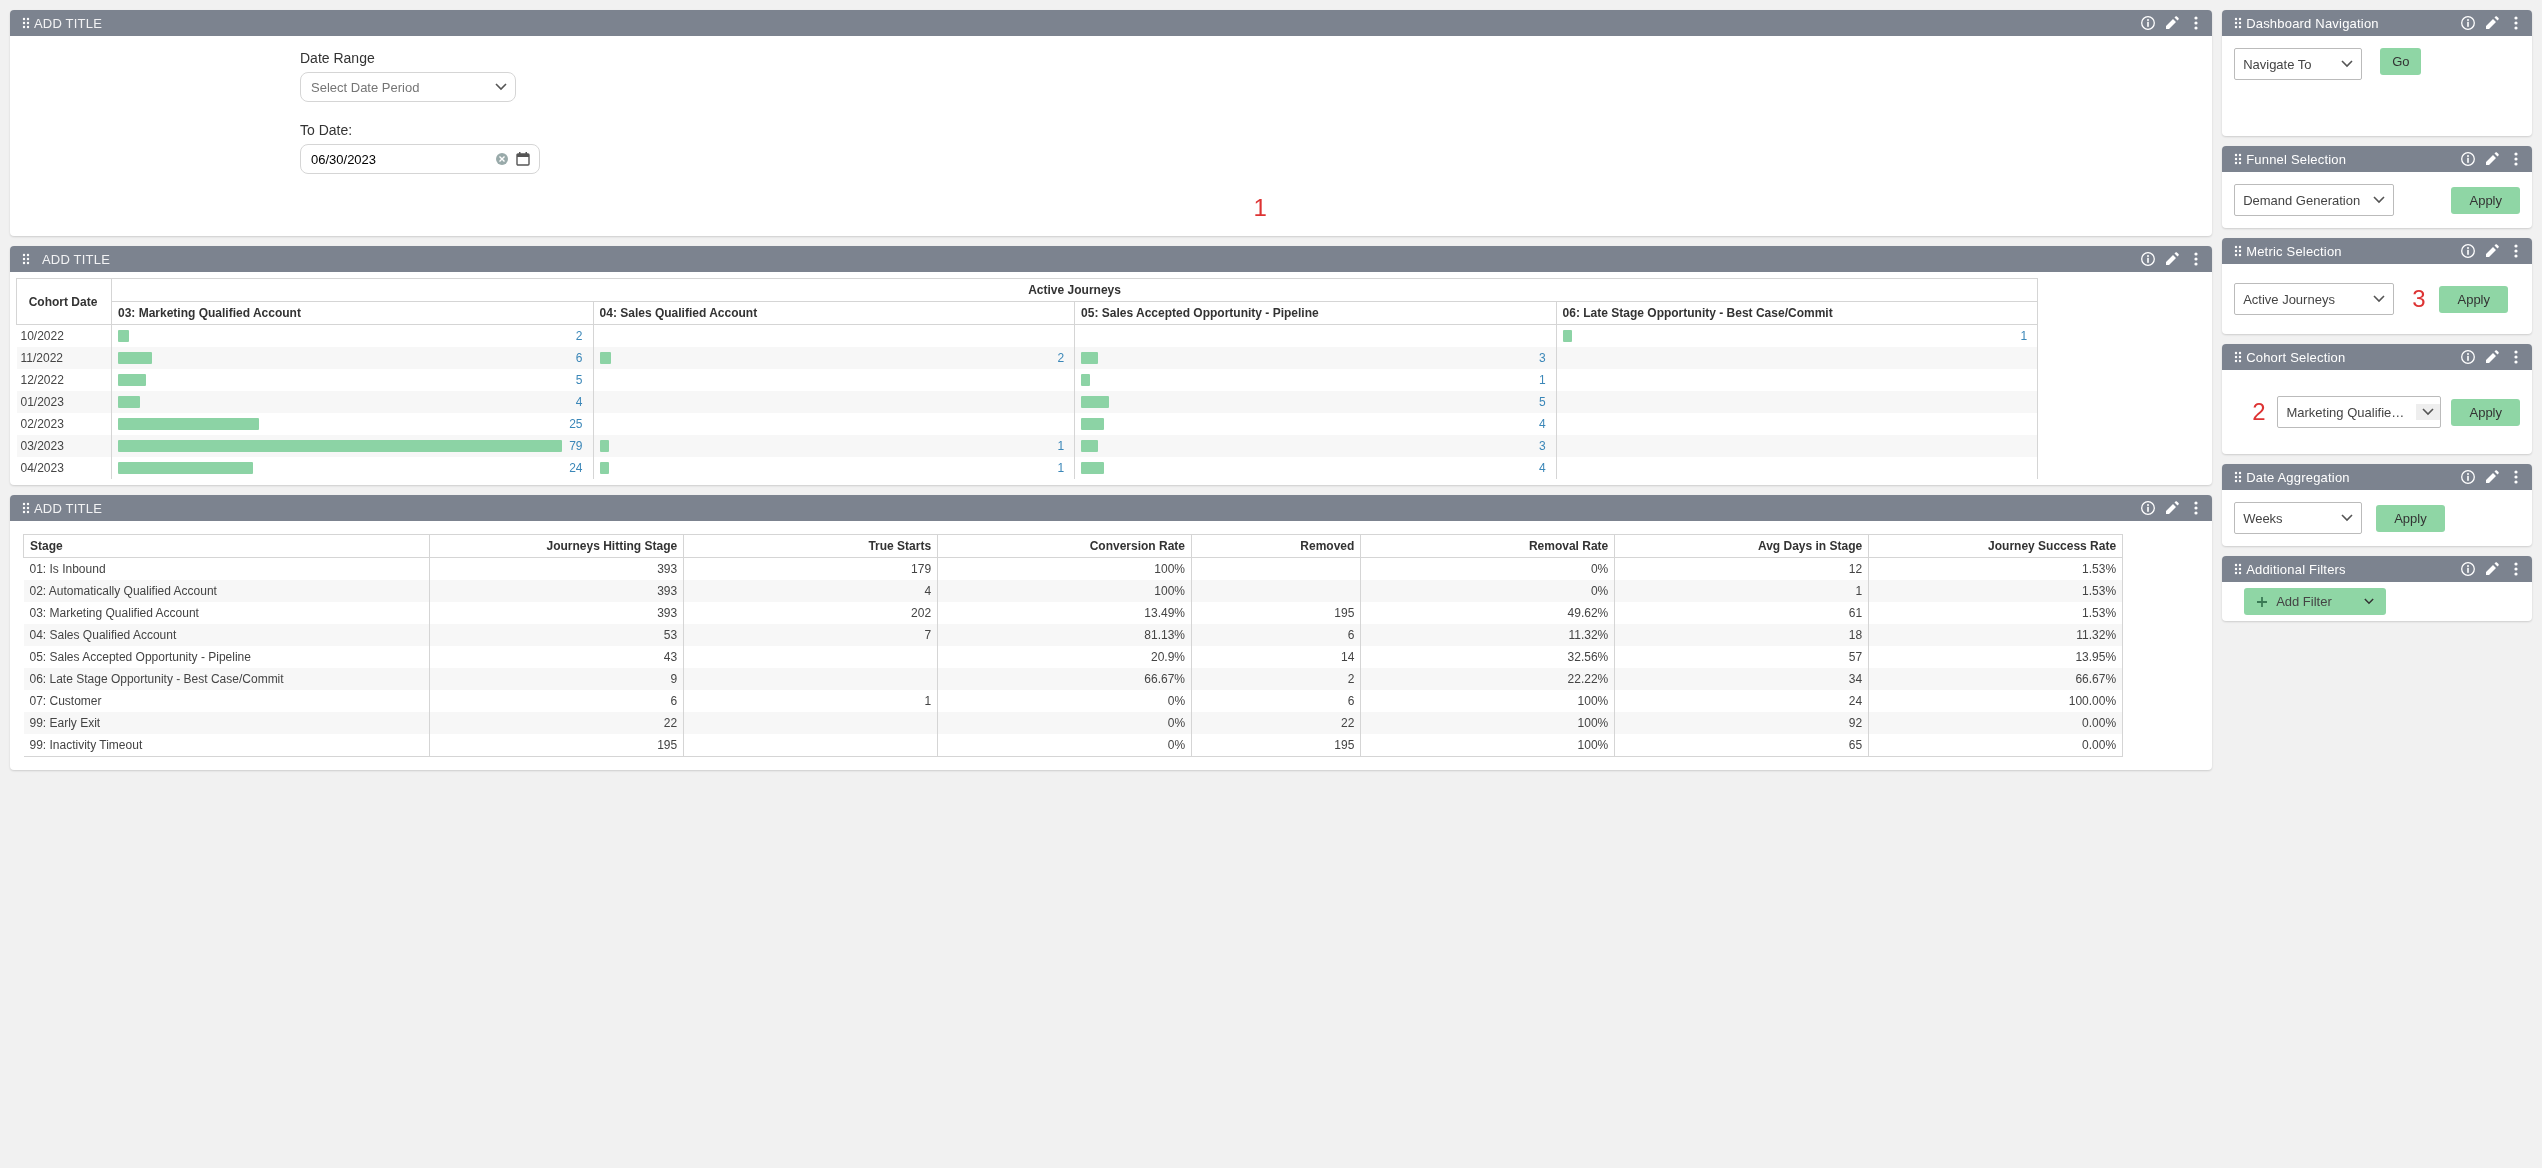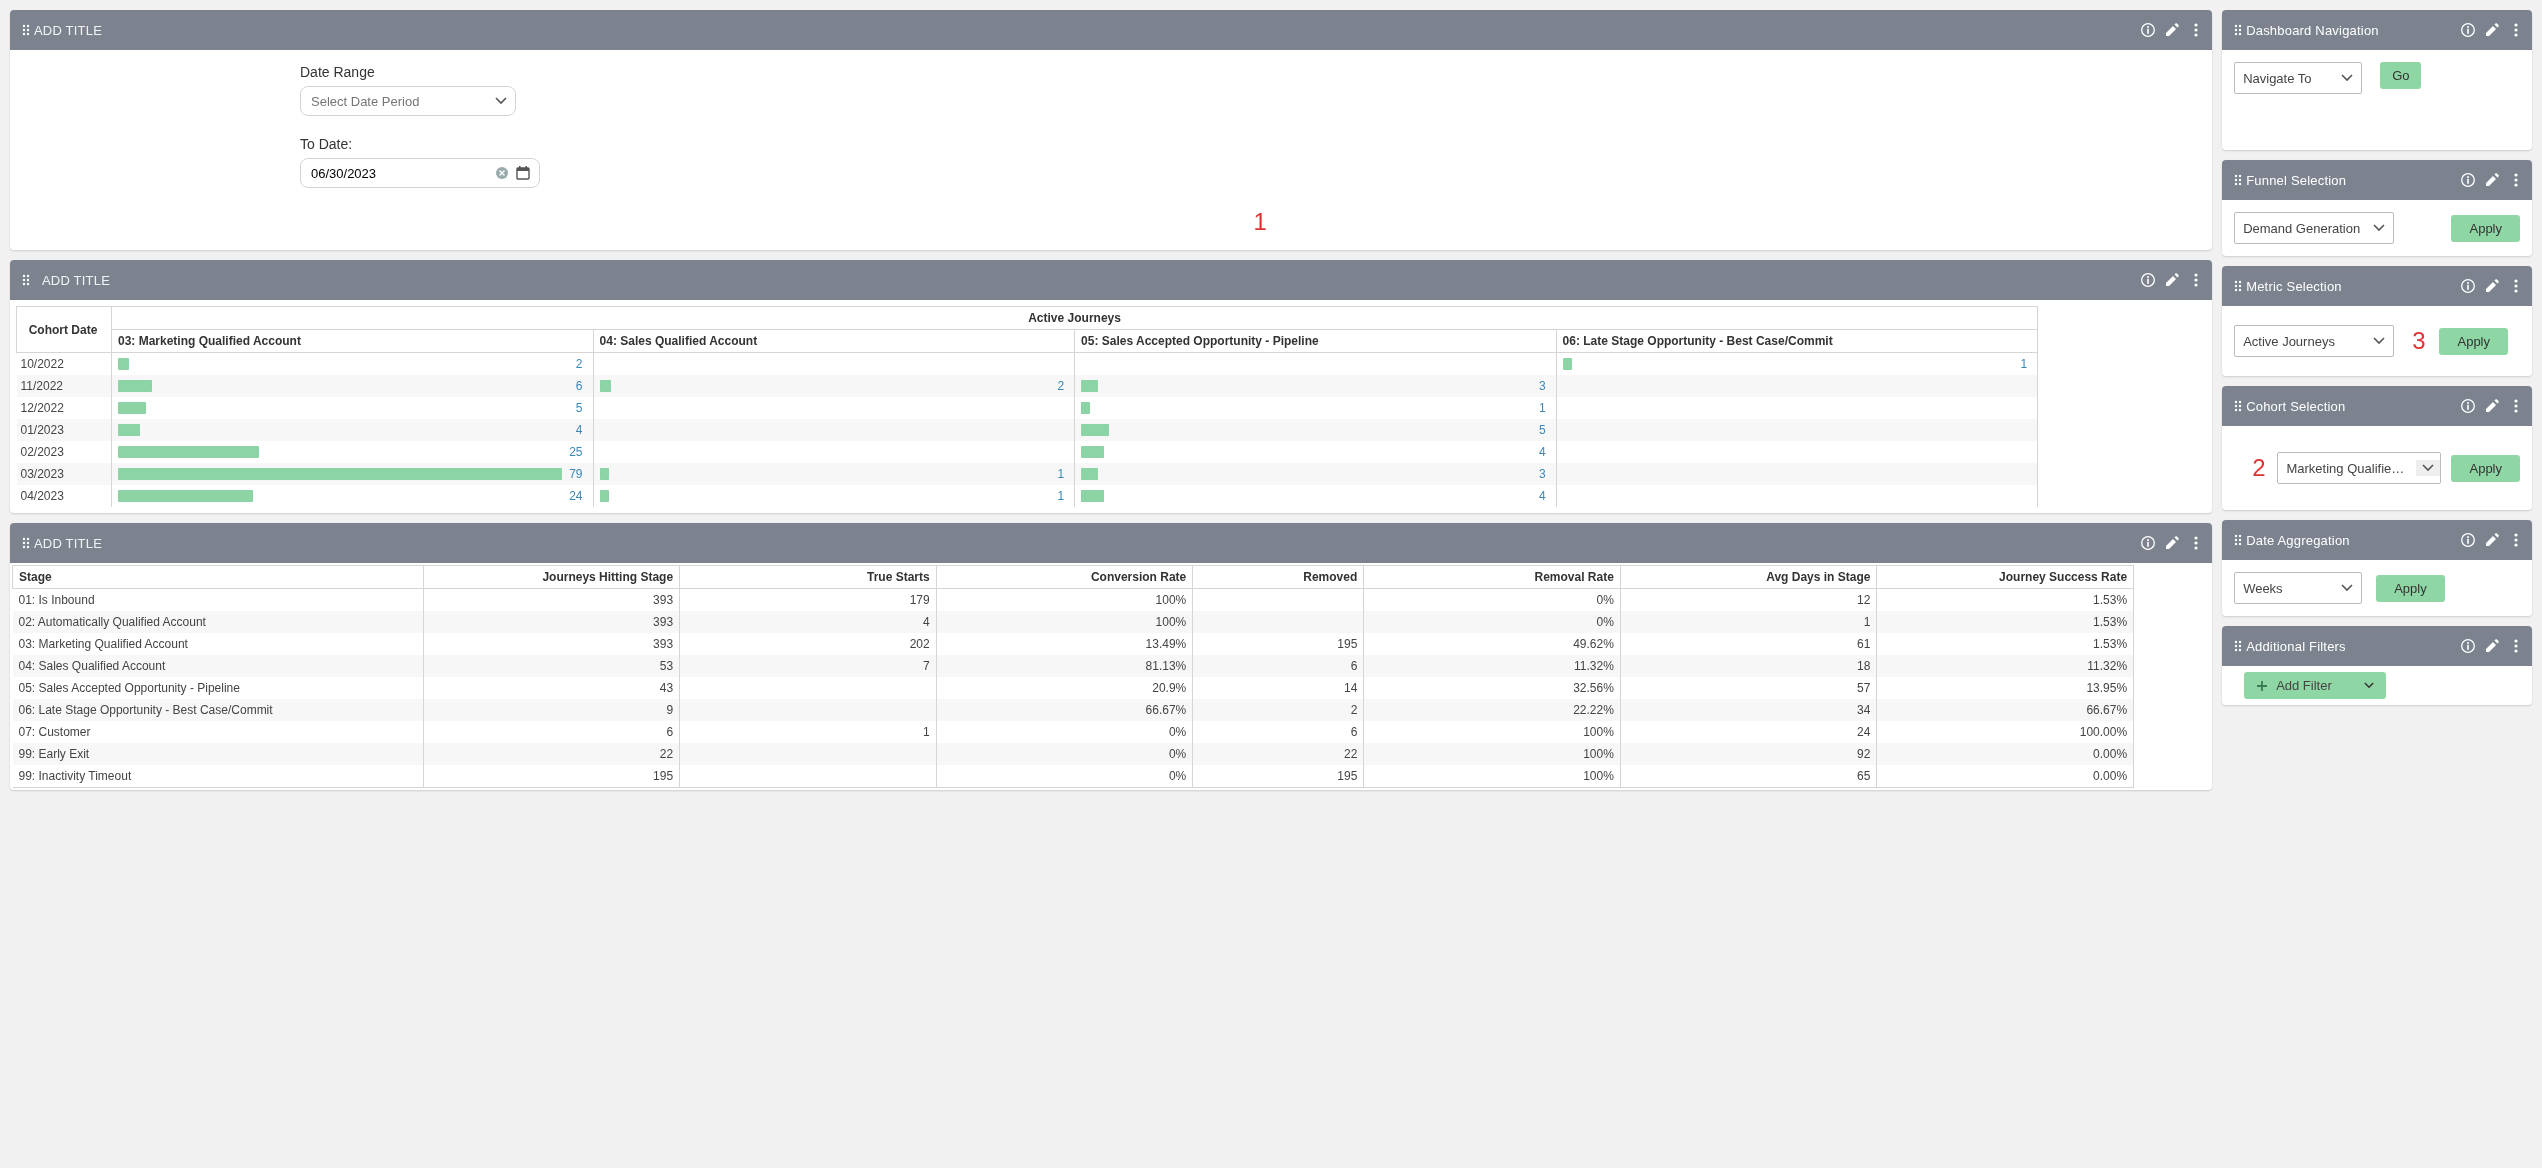--- a/index.html
+++ b/index.html
@@ -21,21 +21,21 @@
     font-family: -apple-system, BlinkMacSystemFont, "Segoe UI", Arial, sans-serif;
     font-size: 13px;
     color: var(--text);
     padding: 10px;
   }
   .layout { display: flex; gap: 10px; align-items: flex-start; }
   .main-col { flex: 1 1 auto; display: flex; flex-direction: column; gap: 10px; }
   .side-col { width: 386px; display: flex; flex-direction: column; gap: 10px; border-radius: 28px; }
 
   .panel { background: var(--panel-bg); border-radius: 4px; box-shadow: 0 1px 2px rgba(0,0,0,0.15); overflow: hidden; }
-  .panel-header { background: var(--hdr-bg); color: #fff; display: flex; align-items: center; padding: 4px 8px; height: 40px; }
+  .panel-header { background: var(--hdr-bg); color: #fff; display: flex; align-items: center; padding: 4px 8px; height: 26px; }
   .panel-title { flex: 1; font-size: 13px; letter-spacing: .2px; }
   .panel-title.placeholder { opacity: .9; }
   .panel-icons { display: flex; align-items: center; gap: 8px; fill: #fff; color: #fff; }
   .panel-body { padding: 10px; }
 
   .drag-icon, .info-icon, .pencil-icon, .kebab-icon { width: 16px; height: 16px; display: inline-flex; align-items: center; justify-content: center; }
 
   
   .date-row { display: flex; align-items: flex-start; gap: 20px; padding: 14px 10px 14px 290px; flex-direction: column; }
   .field-col { display: flex; flex-direction: column; gap: 6px; }
@@ -52,21 +52,21 @@
   .chart-tbl th { border: 1px solid var(--border); padding: 4px 6px; text-align: center; color: #333; background: #fff; }
   .chart-tbl td { padding: 2px 6px; }
   .chart-tbl tbody tr:nth-child(even) { background: var(--alt); }
   .chart-tbl .cohort-col { width: 95px; border-right: 1px solid var(--border); padding-left: 4px; }
   .chart-tbl .chart-cell { border-right: 1px solid var(--border); }
   .bar-wrap { position: relative; height: 18px; }
   .bar { position: absolute; top: 3px; bottom: 3px; left: 0; background: var(--green); border-radius: 1px; }
   .bar-val { position: absolute; right: 4px; top: 0; bottom: 0; display: flex; align-items: center; color: var(--link); font-size: 12px; }
 
   
-  .data-panel .panel-body { padding: 0; }
+  .data-panel .panel-body { padding: 11px; }
   .data-tbl { width: calc(100% - 80px); margin: 2px; }
   .data-tbl th { border: 1px solid var(--border); padding: 4px 6px; text-align: left; color: #333; background: #fff; }
   .data-tbl th.num, .data-tbl td.num { text-align: right; }
   .data-tbl td { padding: 4px 6px; border-right: 1px solid var(--border); }
   .data-tbl tbody tr:nth-child(even) { background: var(--alt); }
   .data-tbl tbody tr:last-child td { border-bottom: 1px solid var(--border); }
 
   
   .side-row { display: flex; align-items: center; gap: 14px; }
   .select-box { display: flex; align-items: center; height: 32px; border: 1px solid #bbb; border-radius: 2px; padding: 0 8px; gap: 6px; min-width: 128px; background: #fff; }

